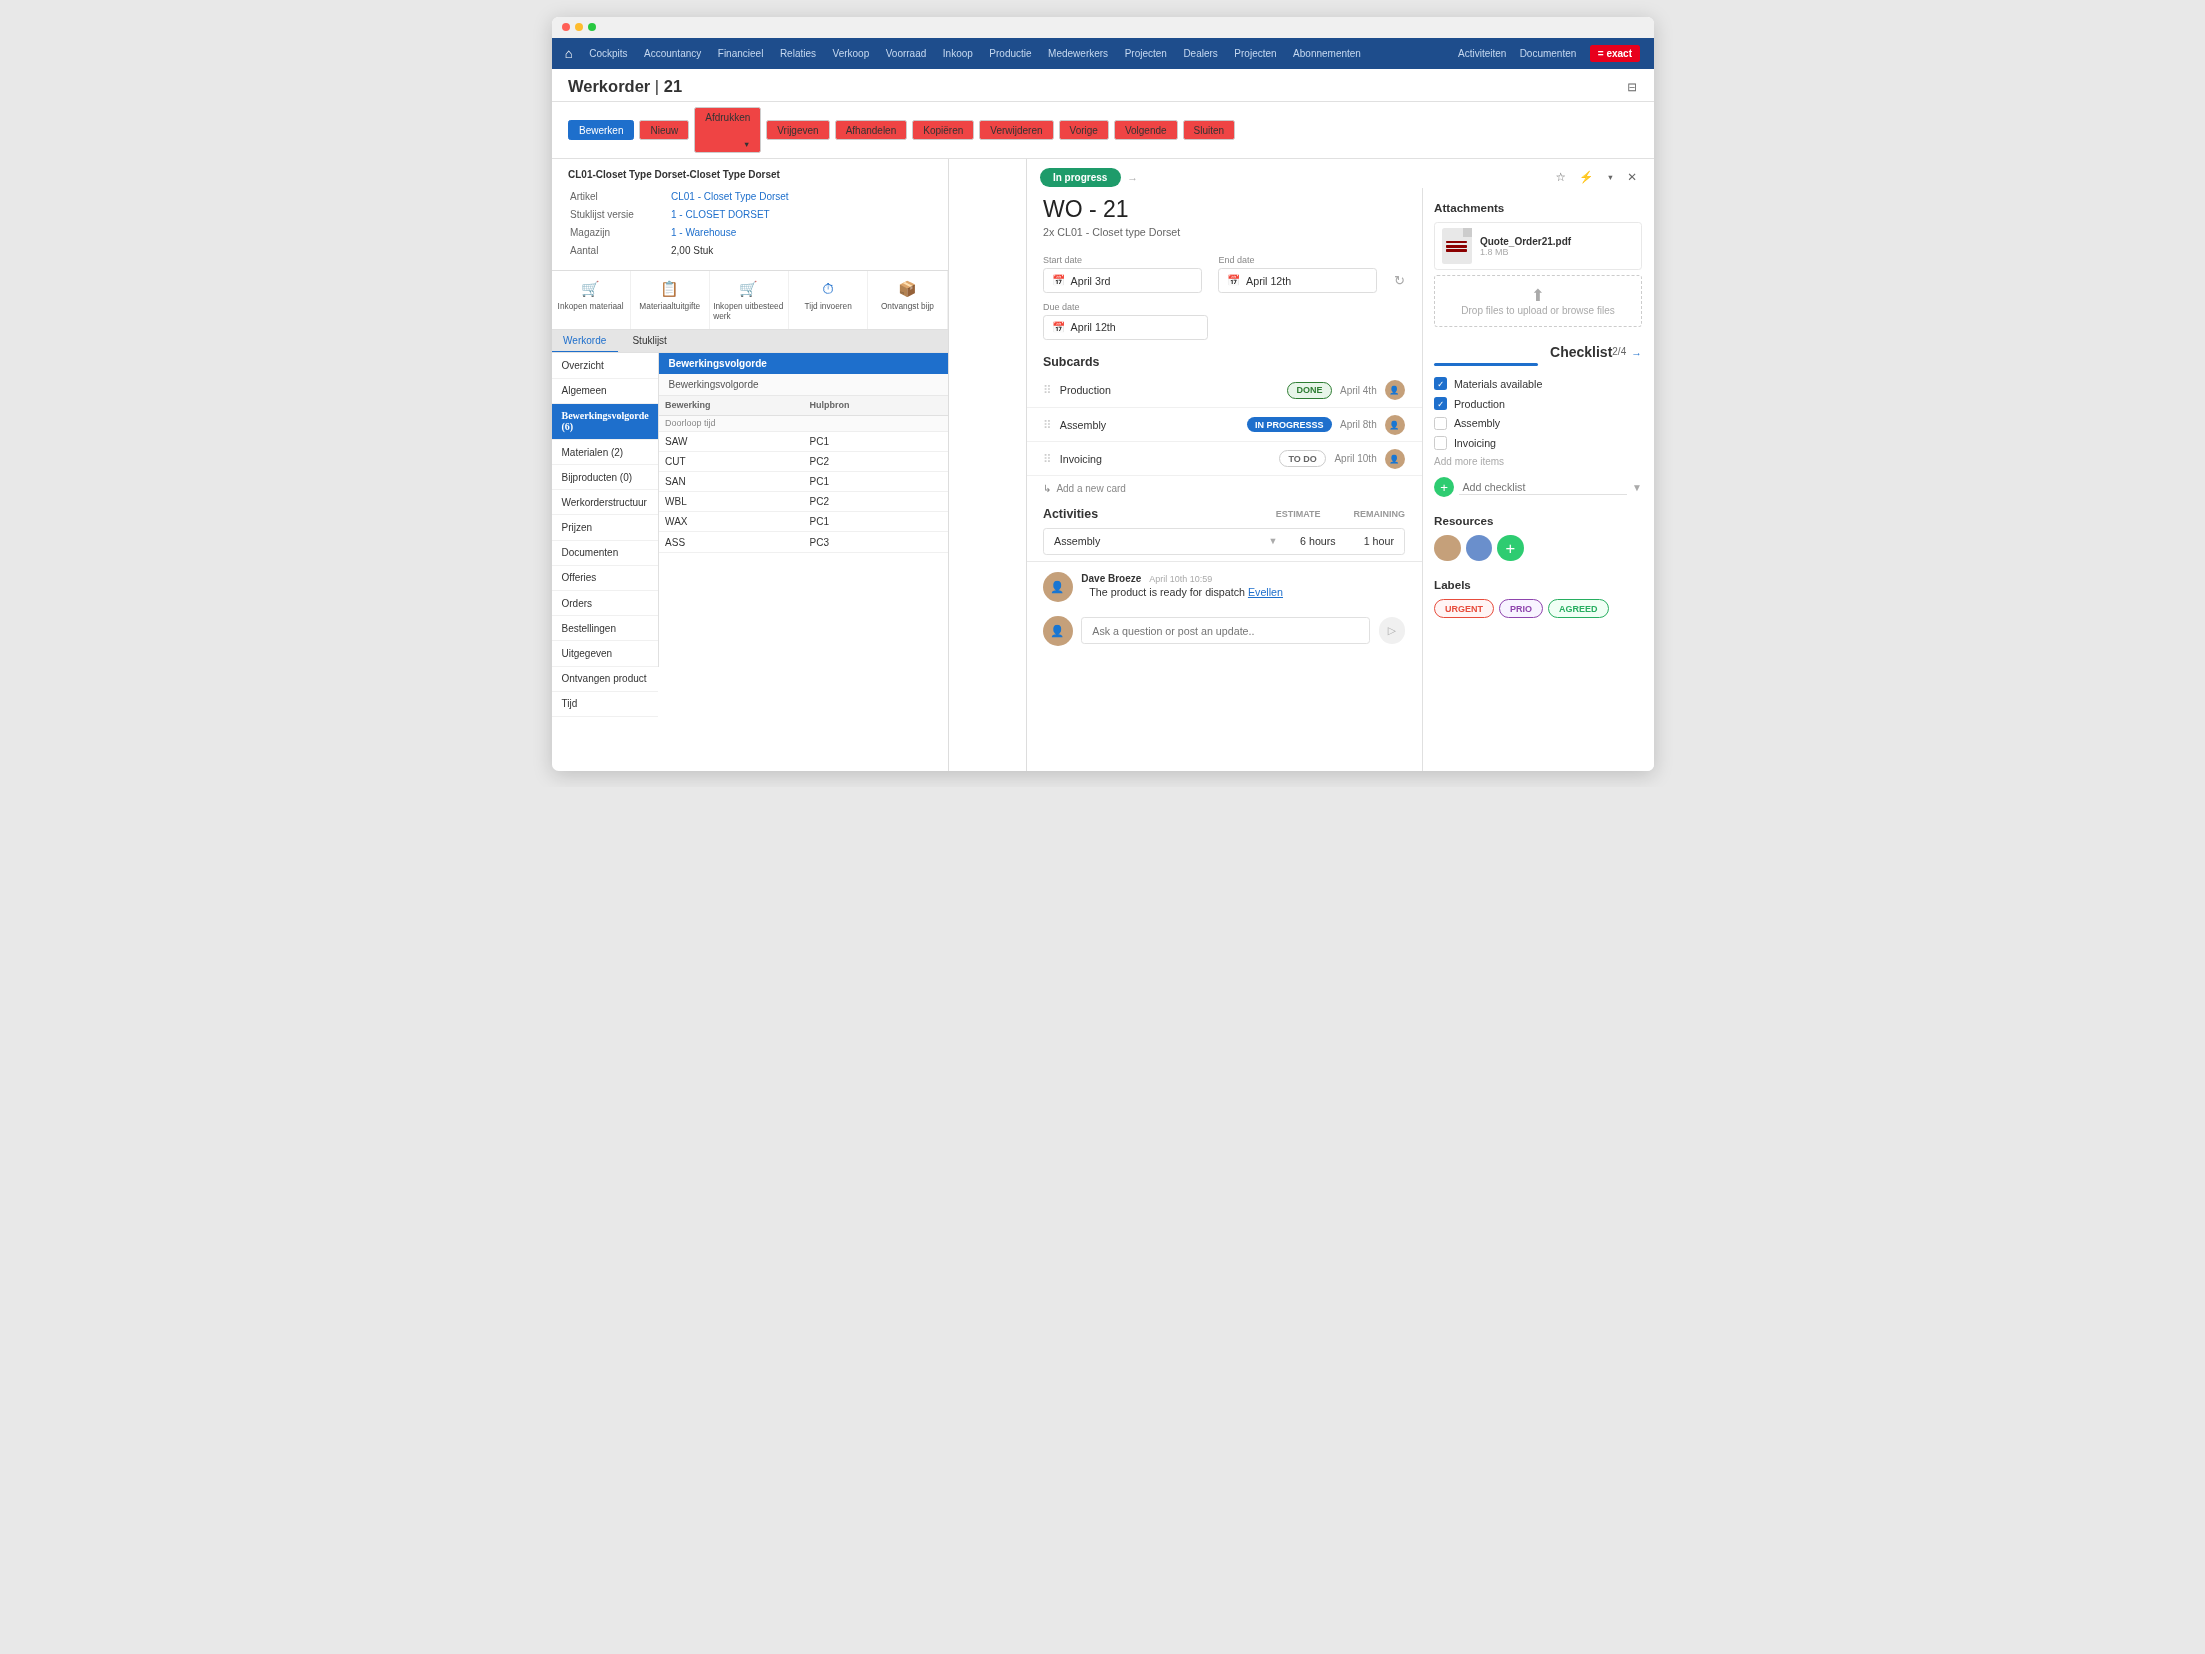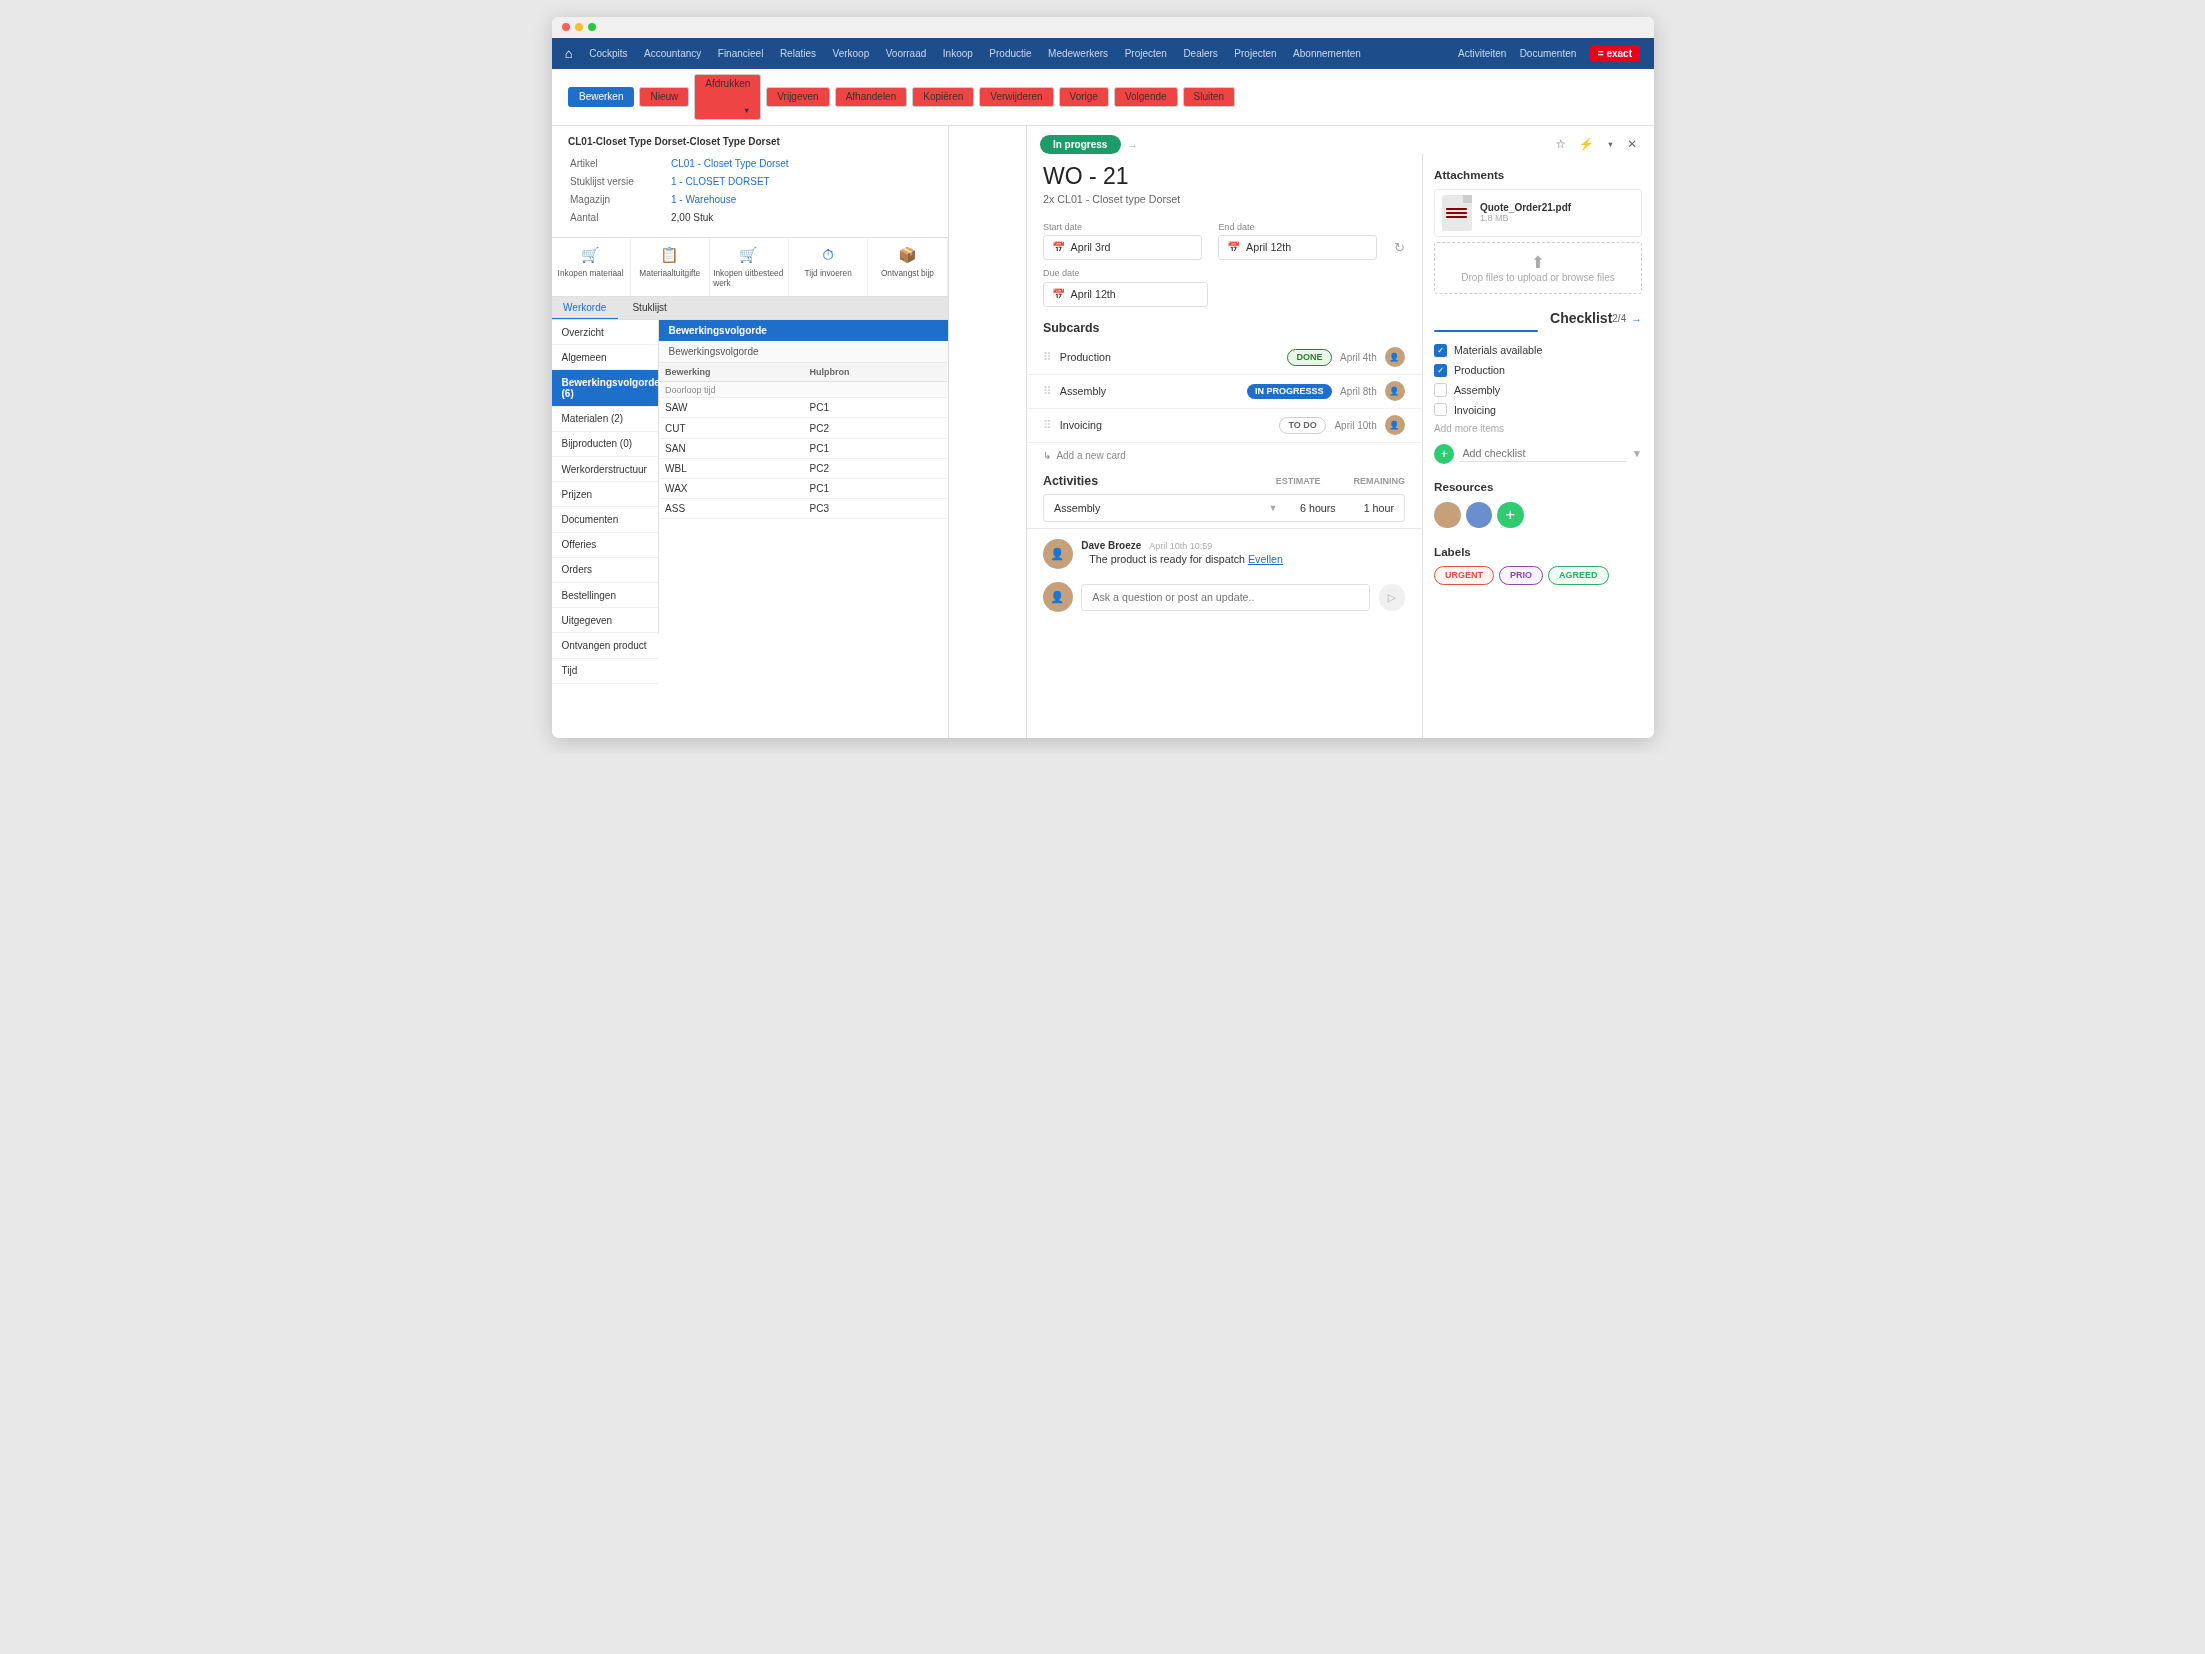--- a/index.html
+++ b/index.html
@@ -45,21 +45,21 @@
 
     
     .action-icons { display: flex; border-bottom: 0.8px solid #e0e0e0; }
     .action-icon-item { flex: 1; display: flex; flex-direction: column; align-items: center; padding: 8.3px 3.3px; font-size: 8.3px; color: #555; cursor: pointer; border-right: 0.8px solid #f0f0f0; gap: 3.3px; }
     .action-icon-item .icon { font-size: 15px; color: #1e6fcc; }
 
     
     .left-body { display: flex; height: 314px; }
     .left-sidebar { width: 107px; border-right: 0.8px solid #e0e0e0; }
     .sidebar-menu-item { padding: 6.6px 10px; font-size: 10px; color: #333; cursor: pointer; border-bottom: 0.8px solid #f0f0f0; }
-    .sidebar-menu-item.active { background: #1e6fcc; color: #fff; font-weight: 600; }
+    .sidebar-menu-item.active { background: #1e6fcc; color: #fff; font-weight: 600; font-family: Liberation Serif, serif; }
     .left-main { flex: 1; }
     .section-header { background: #1e6fcc; color: #fff; font-size: 10px; font-weight: 600; padding: 5px 10px; }
     .section-subheader { padding: 5px 10px; font-size: 10px; color: #555; border-bottom: 0.8px solid #e8e8e8; background: #fafafa; }
     .table-header-row { display: flex; background: #f5f5f5; border-bottom: 0.8px solid #e0e0e0; }
     .table-header-row span { font-size: 9px; color: #666; padding: 4.1px 6.6px; font-weight: 600; }
     .table-row-item { display: flex; border-bottom: 0.8px solid #f0f0f0; }
     .table-row-item span { font-size: 10px; color: #333; padding: 4.1px 6.6px; }
     .col-1 { flex: 1; }
     .col-2 { flex: 1; }
 
@@ -195,20 +195,28 @@
     <span class="nav-item">Dealers</span>
     <span class="nav-item">Projecten</span>
     <span class="nav-item">Abonnementen</span>
     <div class="nav-right">
       <span class="nav-item">Activiteiten</span>
       <span class="nav-item">Documenten</span>
       <span class="exact-btn">= exact</span>
     </div>
   </div>
 
+  <div class="page-header">
+    <div class="page-title">
+      <span>Werkorder</span>&nbsp;|&nbsp;<span style="font-weight:600;">21</span>
+    </div>
+    <div class="header-actions">
+      <span class="filter-icon">⊟</span>
+    </div>
+  </div>
 
   <div class="toolbar">
     <button class="btn btn-primary">Bewerken</button>
     <button class="btn">Nieuw</button>
     <button class="btn btn-dropdown">
         <span>Afdrukken</span> 
         <span style="font-size:7.4px;">▼</span>
       </button>
     <button class="btn">Vrijgeven</button>
     <button class="btn">Afhandelen</button>

